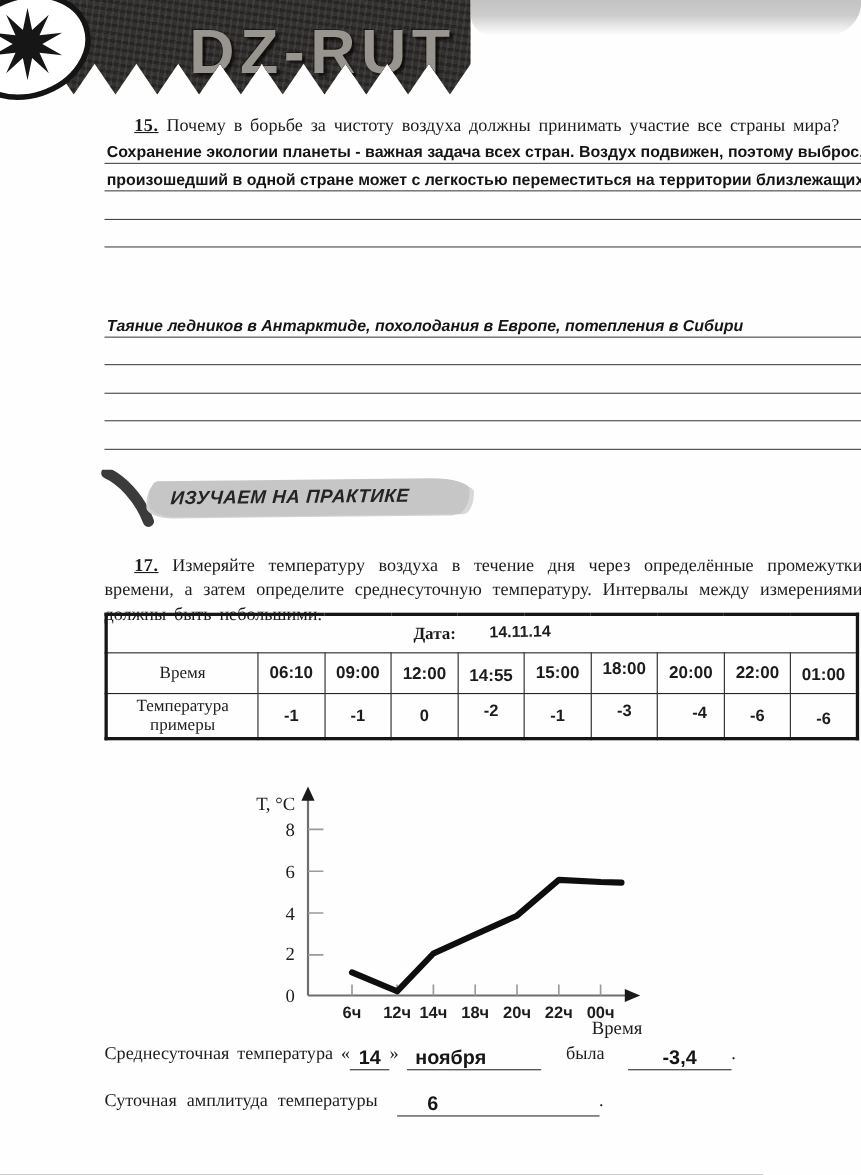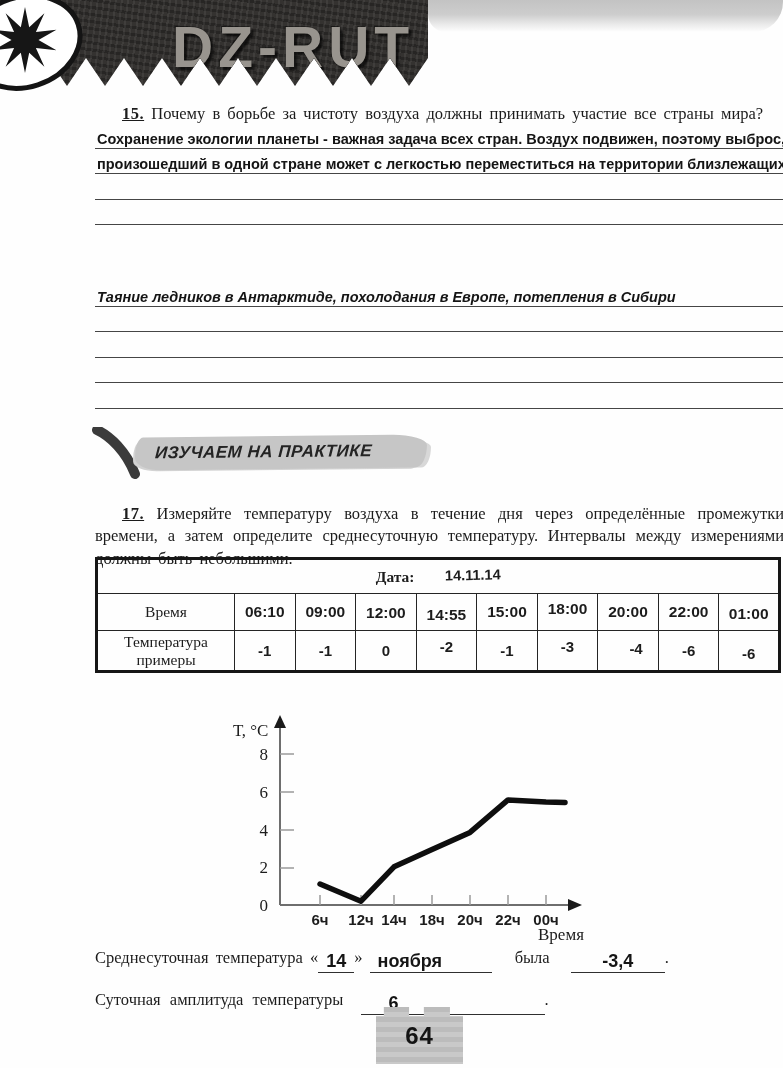--- a/index.html
+++ b/index.html
@@ -284,17 +284,14 @@
     <span class="blank" style="width:114px; text-align:left; padding-left:8px;">ноября</span>
     <span style="margin-left:16px;">была</span>
     <span class="blank" style="width:94px; margin-left:14px;">-3,4</span><span>.</span>
   </div>
 
   <div class="sumline" style="top:978px; word-spacing:5px;margin-top:12px;">
     <span>Суточная амплитуда температуры</span>
     <span class="blank" style="width:156px; text-align:left; padding-left:28px; margin-left:8px;">6</span><span>.</span>
   </div>
 
-  <div class="page-tab">
-    <div class="page-num">64</div>
-  </div>
 
 </div>
 
 </body></html>

